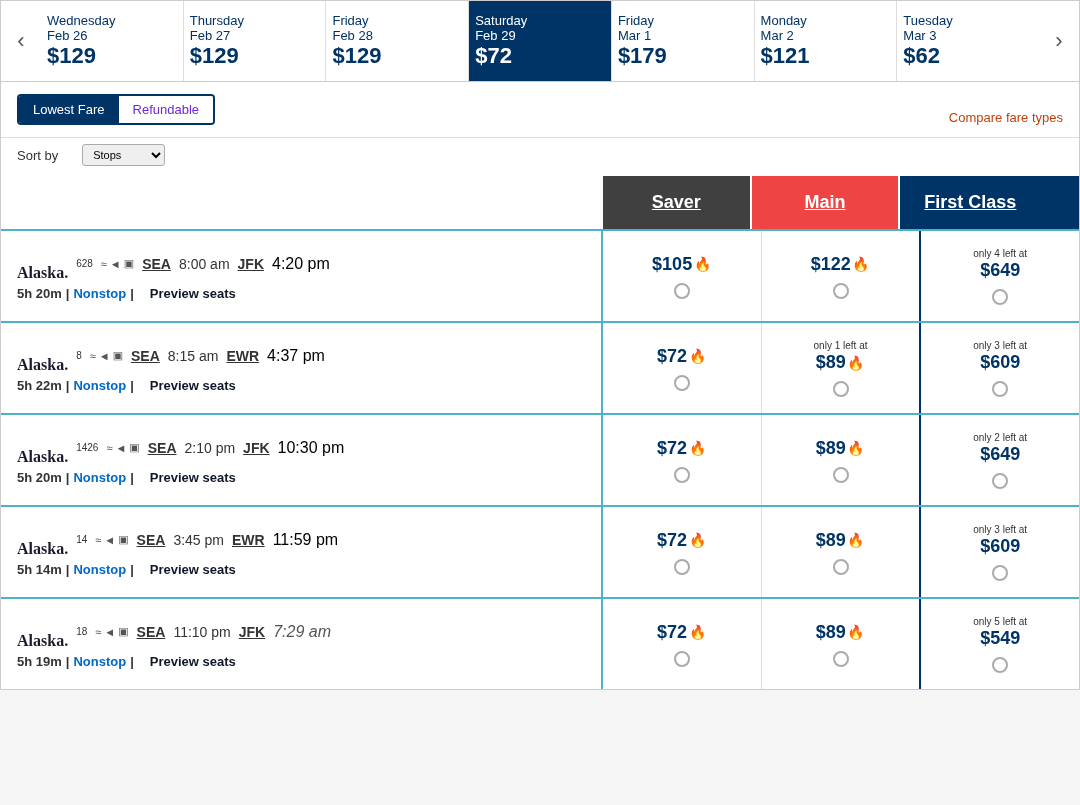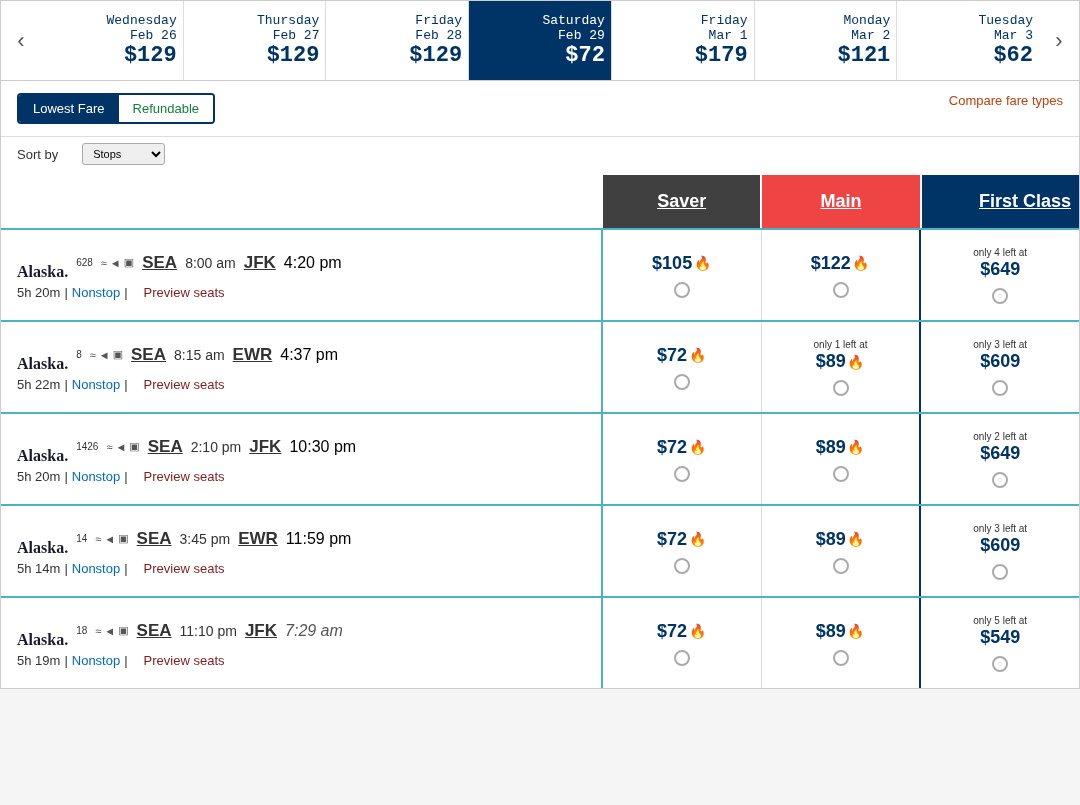--- a/index.html
+++ b/index.html
@@ -15,50 +15,49 @@
     }
     .date-nav-arrow {
       display: flex; align-items: center; justify-content: center;
       width: 40px; cursor: pointer; font-size: 22px; color: #555;
       flex-shrink: 0;
     }
     .date-nav-dates {
       display: flex; flex: 1;
     }
     .date-cell {
-      flex: 1; text-align: right; padding: 12px 6px;
+      flex: 1; text-align: left; padding: 12px 6px;
       border-right: 1px solid #ddd; cursor: pointer;
       color: #003366;
-      font-family: Liberation Mono, monospace;
     }
     .date-cell:last-child { border-right: none; }
     .date-cell.active {
       background: #003366; color: #fff;
     }
     .date-cell .day-name { font-size: 13px; }
     .date-cell .date-str { font-size: 13px; }
     .date-cell .price { font-size: 22px; font-weight: bold; }
 
     
     .main-content {
       background: #fff;
       border: 1px solid #ccc;
     }
 
     
     .filter-bar {
-      display: flex; align-items: flex-start; padding: 12px 16px;
+      display: flex; align-items: flex-end; padding: 12px 16px;
       border-bottom: 1px solid #ddd; gap: 12px;
     }
     .fare-toggle {
       display: flex; border: 2px solid #003366; border-radius: 4px; overflow: hidden;
     }
     .fare-toggle-btn {
       padding: 6px 14px; font-size: 13px; cursor: pointer; border: none;
-      background: #fff; color: #15803d;
+      background: #fff; color: #6d28d9;
     }
     .fare-toggle-btn.active {
       background: #003366; color: #fff;
     }
     .compare-link {
       color: #c2410c; text-decoration: none; font-size: 13px; margin-left: auto;
     }
     .sort-row {
       display: flex; align-items: center; padding: 6px 16px 10px 16px; gap: 24px;
     }
@@ -76,22 +75,22 @@
       flex: 1; background: #404040; color: #fff; text-align: center;
       padding: 16px 8px; font-size: 18px; font-weight: bold;
       border-left: 2px solid #fff;
     }
     .col-header-main {
       flex: 1; background: #ef4444; color: #fff; text-align: center;
       padding: 16px 8px; font-size: 18px; font-weight: bold;
       border-left: 2px solid #fff;
     }
     .col-header-first {
-      flex: 1; background: #003366; color: #fff; text-align: right;
-      padding: 16px 8px; font-size: 18px; font-weight: bold;
+      flex: 1; background: #003366; color: #fff; text-align: left;
+      padding: 16px 24px; font-size: 18px; font-weight: bold;
       border-left: 2px solid #fff;
     }
     .col-header-saver a, .col-header-main a, .col-header-first a {
       color: #fff; text-decoration: underline;
     }
 
     
     .flight-row {
       display: flex; border-top: 2px solid #4ab3c8;
     }
@@ -100,25 +99,25 @@
     }
     .flight-top {
       display: flex; align-items: center; gap: 8px; margin-bottom: 4px;
     }
     .alaska-logo {
       font-weight: bold; font-size: 16px;
       color: #1a1a2e; font-family: 'Times New Roman', serif; margin-top: 19px;
     }
     .flight-num { font-size: 10px; color: #333; }
     .icons-group { display: flex; align-items: center; gap: 3px; font-size: 11px; color: #555; }
-    .airport-code { font-size: 17px; color: #333; font-weight: bold; text-decoration: underline; }
+    .airport-code { font-size: 14px; color: #333; font-weight: bold; text-decoration: underline; }
     .time { font-size: 14px; color: #333; }
-    .flight-bottom { font-size: 13px; color: #333; display: flex; align-items: center; gap: 4px; }
+    .flight-bottom { font-size: 13px; color: #333; display: flex; align-items: center; gap: 4px; font-weight: bold; }
     .nonstop-link { color: #0068c9; text-decoration: none; }
-    .preview-link { color: #7f1d1d; text-decoration: none; padding-left: 12px; }
+    .preview-link { color: #0f172a; text-decoration: none; padding-left: 12px; }
     .sep { color: #333; }
     .duration { color: #333; }
 
     
     .price-cell {
       flex: 1; display: flex; flex-direction: column;
       align-items: center; justify-content: center;
       padding: 14px 8px; border-left: 1px solid #ddd;
       min-height: 90px;
     }

